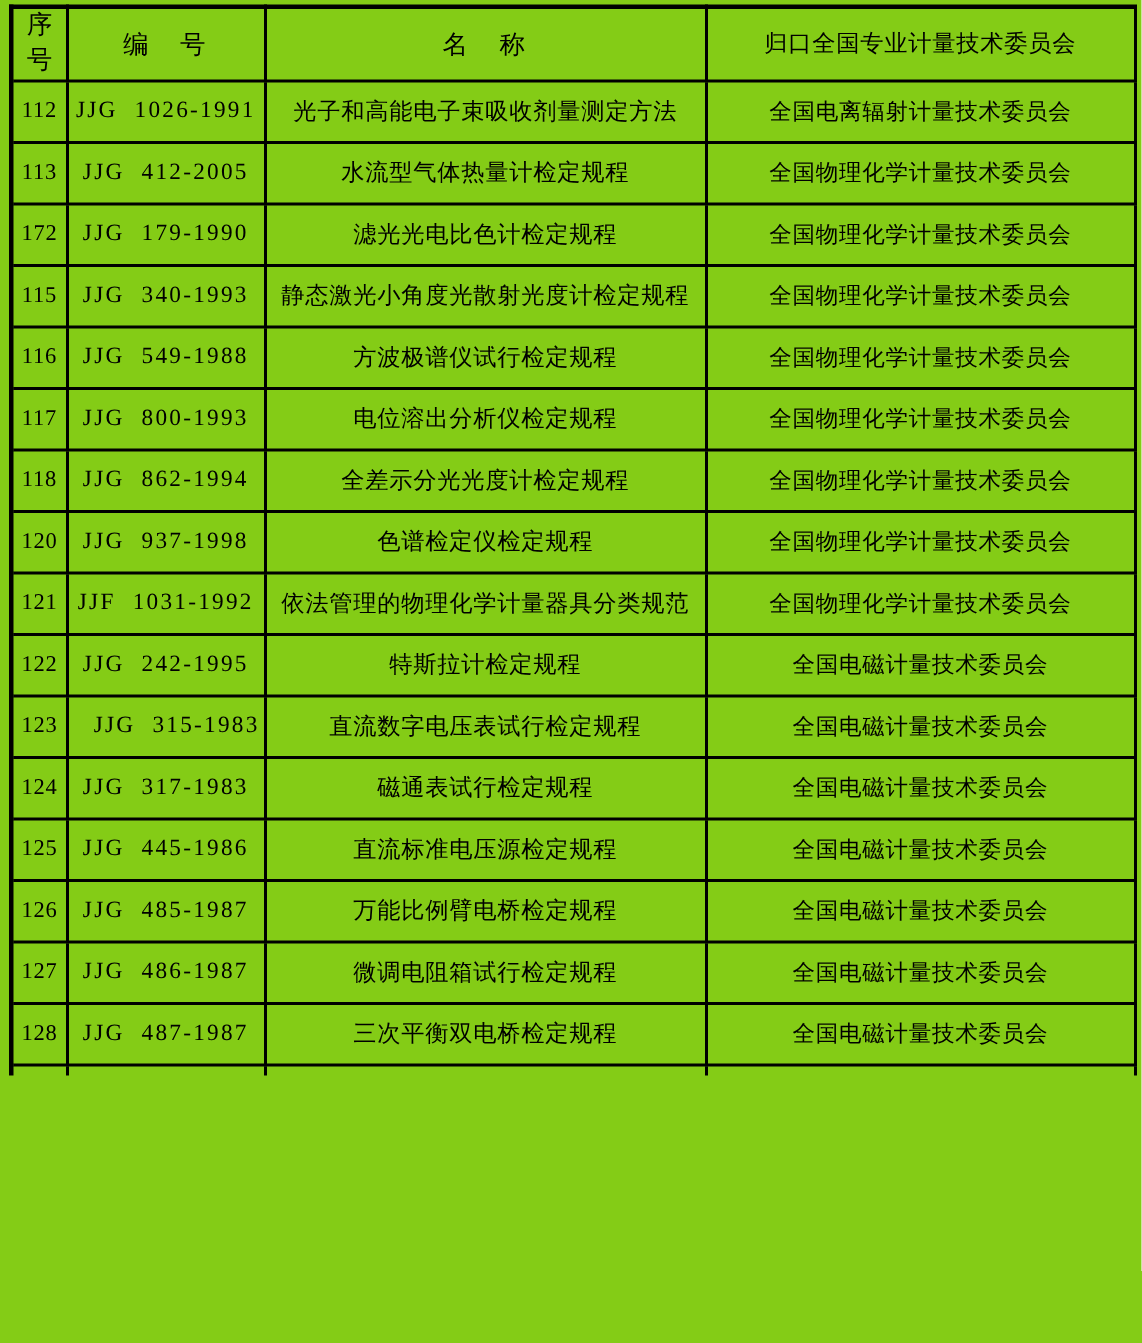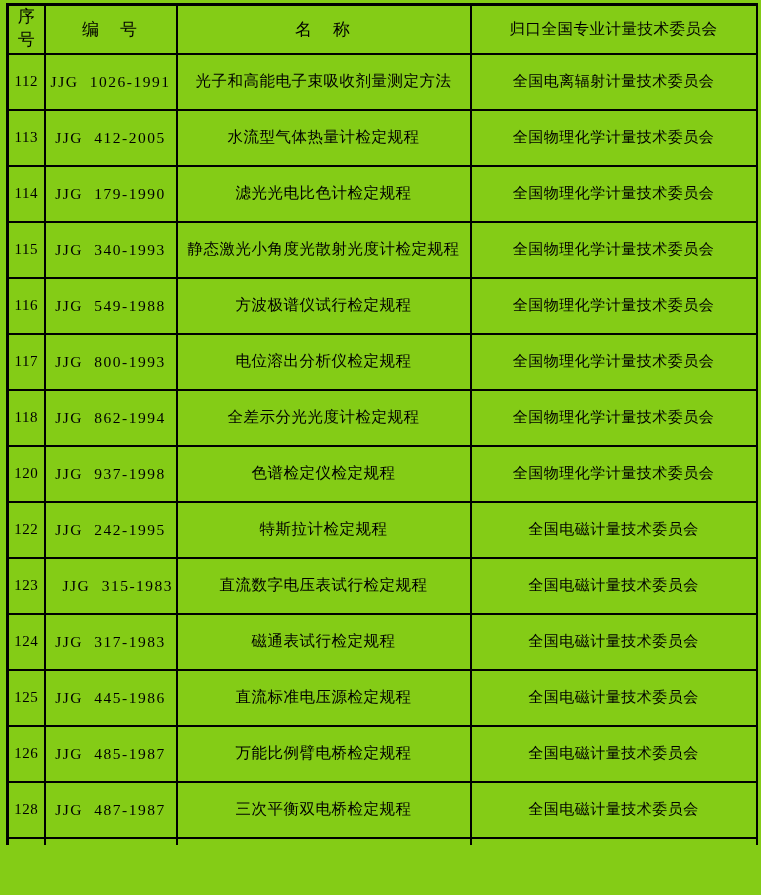--- a/index.html
+++ b/index.html
@@ -35,21 +35,21 @@
     overflow: hidden;
     font-weight: normal;
   }
   
   col.c-no        { width: 37px; }
   col.c-code      { width: 132px; }
   col.c-name      { width: 294px; }
   col.c-committee { width: 286px; }
 
   thead tr { height: 49px; }
-  tbody tr.data-row { height: 56px; }
+  tbody tr.data-row { height: 41px; }
 
   th.h-no, th.h-code, th.h-name {
     font-size: 17px;
     letter-spacing: 2px;
   }
   th.h-no .stack {
     display: inline-block;
     width: 1.1em;
     word-break: break-all;
     line-height: 1.35;
@@ -115,21 +115,21 @@
     <td class="cell-name">光子和高能电子束吸收剂量测定方法</td>
     <td class="cell-committee">全国电离辐射计量技术委员会</td>
   </tr>
         <tr class="data-row">
     <td class="cell-no">113</td>
     <td class="cell-code">JJG 412-2005</td>
     <td class="cell-name">水流型气体热量计检定规程</td>
     <td class="cell-committee">全国物理化学计量技术委员会</td>
   </tr>
         <tr class="data-row">
-    <td class="cell-no">114</td>
+    <td class="cell-no">172</td>
     <td class="cell-code">JJG 179-1990</td>
     <td class="cell-name">滤光光电比色计检定规程</td>
     <td class="cell-committee">全国物理化学计量技术委员会</td>
   </tr>
         <tr class="data-row">
     <td class="cell-no">115</td>
     <td class="cell-code">JJG 340-1993</td>
     <td class="cell-name">静态激光小角度光散射光度计检定规程</td>
     <td class="cell-committee">全国物理化学计量技术委员会</td>
   </tr>
@@ -151,20 +151,26 @@
     <td class="cell-name">全差示分光光度计检定规程</td>
     <td class="cell-committee">全国物理化学计量技术委员会</td>
   </tr>
         <tr class="data-row">
     <td class="cell-no">120</td>
     <td class="cell-code">JJG 937-1998</td>
     <td class="cell-name">色谱检定仪检定规程</td>
     <td class="cell-committee">全国物理化学计量技术委员会</td>
   </tr>
         <tr class="data-row">
+    <td class="cell-no">121</td>
+    <td class="cell-code">JJF 1031-1992</td>
+    <td class="cell-name">依法管理的物理化学计量器具分类规范</td>
+    <td class="cell-committee">全国物理化学计量技术委员会</td>
+  </tr>
+        <tr class="data-row">
     <td class="cell-no">122</td>
     <td class="cell-code">JJG 242-1995</td>
     <td class="cell-name">特斯拉计检定规程</td>
     <td class="cell-committee">全国电磁计量技术委员会</td>
   </tr>
         <tr class="data-row">
     <td class="cell-no">123</td>
     <td class="cell-code align-left">JJG 315-1983</td>
     <td class="cell-name">直流数字电压表试行检定规程</td>
     <td class="cell-committee">全国电磁计量技术委员会</td>
@@ -178,20 +184,26 @@
         <tr class="data-row">
     <td class="cell-no">125</td>
     <td class="cell-code">JJG 445-1986</td>
     <td class="cell-name">直流标准电压源检定规程</td>
     <td class="cell-committee">全国电磁计量技术委员会</td>
   </tr>
         <tr class="data-row">
     <td class="cell-no">126</td>
     <td class="cell-code">JJG 485-1987</td>
     <td class="cell-name">万能比例臂电桥检定规程</td>
+    <td class="cell-committee">全国电磁计量技术委员会</td>
+  </tr>
+        <tr class="data-row">
+    <td class="cell-no">127</td>
+    <td class="cell-code">JJG 486-1987</td>
+    <td class="cell-name">微调电阻箱试行检定规程</td>
     <td class="cell-committee">全国电磁计量技术委员会</td>
   </tr>
         <tr class="data-row">
     <td class="cell-no">128</td>
     <td class="cell-code">JJG 487-1987</td>
     <td class="cell-name">三次平衡双电桥检定规程</td>
     <td class="cell-committee">全国电磁计量技术委员会</td>
   </tr>
         <tr class="partial-row">
           <td></td>

